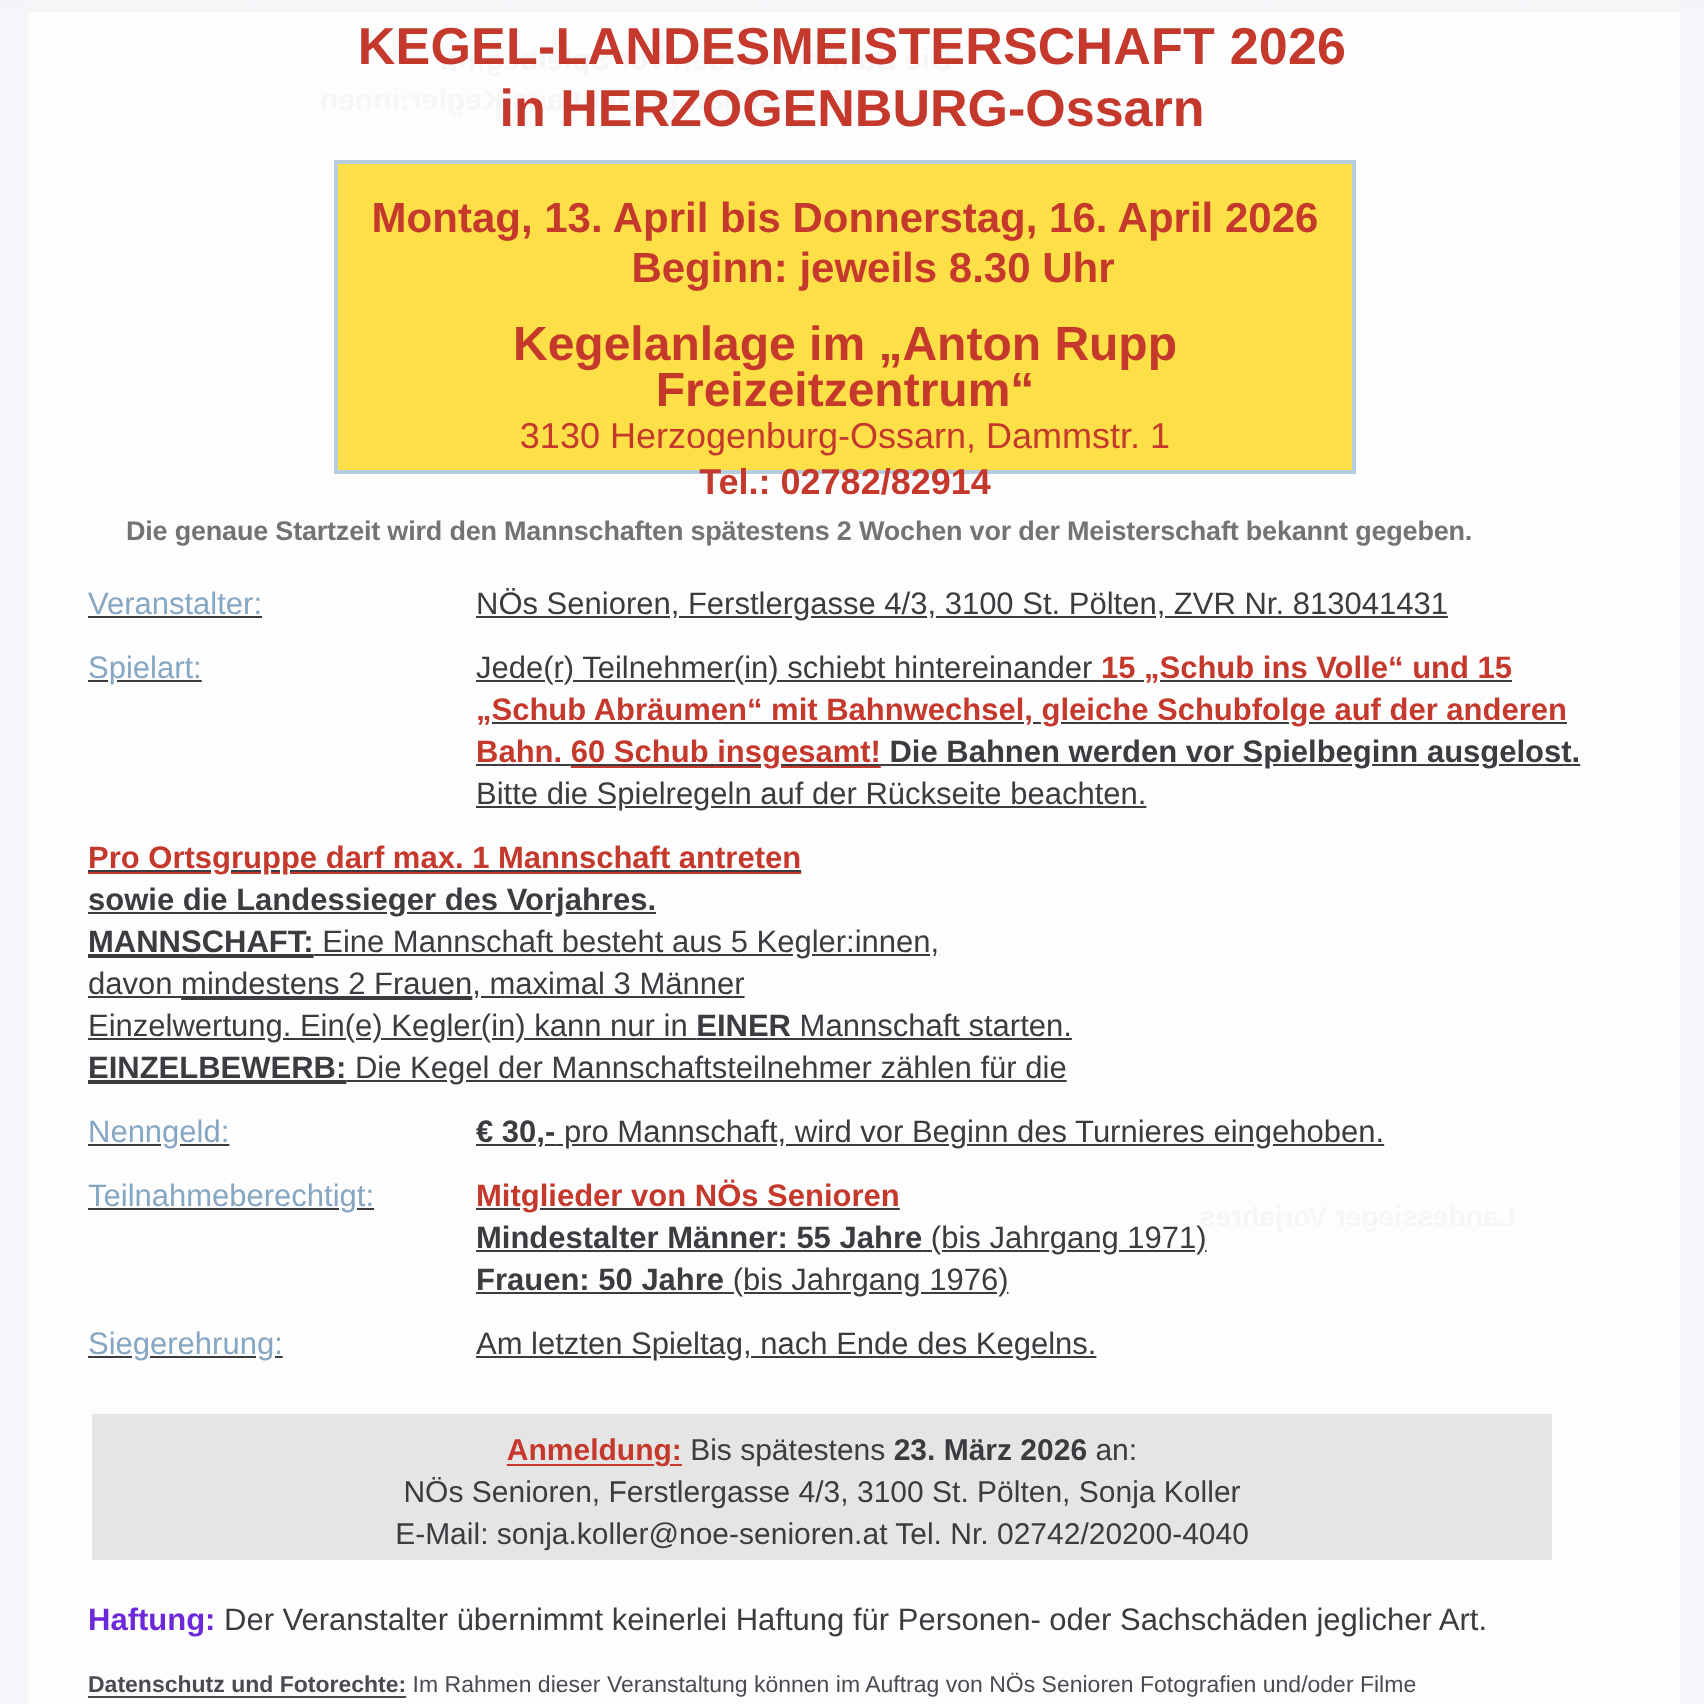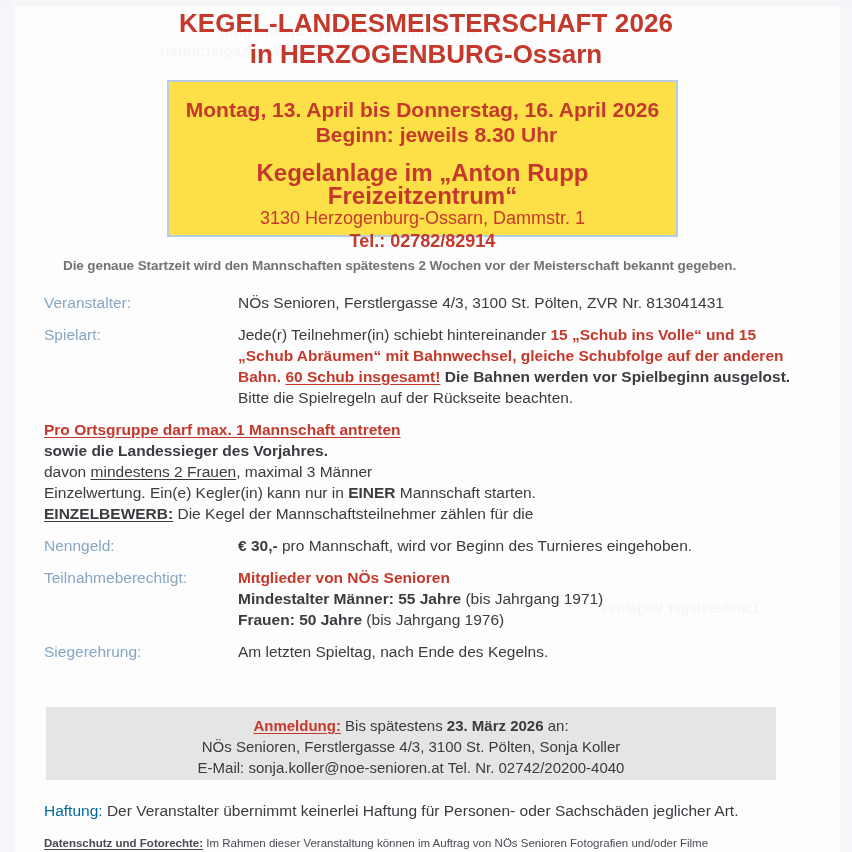--- a/index.html
+++ b/index.html
@@ -118,20 +118,21 @@
     letter-spacing: -.1px;
     margin-left: 19px;
   }
 
   
   .rows {
     position: absolute;
     left: 44px;
     top: 292px;
     width: 770px;
+    text-decoration: underline;
   }
   .row {
     display: flex;
     align-items: flex-start;
     margin-bottom: 11px;
   }
   .row-label {
     width: 194px;
     flex: 0 0 194px;
     color: #86a6c2;
@@ -169,21 +170,21 @@
   }
 
   
   .haftung {
     position: absolute;
     left: 44px;
     top: 800px;
     font-size: 15.5px;
     line-height: 21px;
   }
-  .haftung .lbl { color: #0369a1; font-weight: normal; }
+  .haftung .lbl { color: #6d28d9; font-weight: bold; }
 
   .datenschutz {
     position: absolute;
     left: 44px;
     top: 836px;
     font-size: 11.5px;
     line-height: 15px;
     color: #4a4a52;
   }
   .datenschutz .lbl {
@@ -234,20 +235,21 @@
         <div class="red b">„Schub Abräumen“ mit Bahnwechsel, gleiche Schubfolge auf der anderen</div>
         <div><span class="red b">Bahn. </span><span class="red b u">60 Schub insgesamt!</span><span class="b"> Die Bahnen werden vor Spielbeginn ausgelost.</span></div>
         <div>Bitte die Spielregeln auf der Rückseite beachten.</div>
       </div>
     </div>
 
     <div class="row">
       <div class="row-body">
         <div class="red b u">Pro Ortsgruppe darf max. 1 Mannschaft antreten</div>
         <div class="b">sowie die Landessieger des Vorjahres.</div>
+        <div><span class="b u">MANNSCHAFT:</span><span> Eine Mannschaft besteht aus 5 Kegler:innen,</span></div>
         <div><span>davon </span><span class="u">mindestens 2 Frauen</span><span>, maximal 3 Männer</span></div>
         <div><span>Einzelwertung. Ein(e) Kegler(in) kann nur in </span><span class="b">EINER</span><span> Mannschaft starten.</span></div>
         <div><span class="b u">EINZELBEWERB:</span><span> Die Kegel der Mannschaftsteilnehmer zählen für die</span></div>
       </div>
     </div>
 
     <div class="row">
       <div class="row-label">Nenngeld:</div>
       <div class="row-body">
         <div><span class="b">€ 30,-</span><span> pro Mannschaft, wird vor Beginn des Turnieres eingehoben.</span></div>

